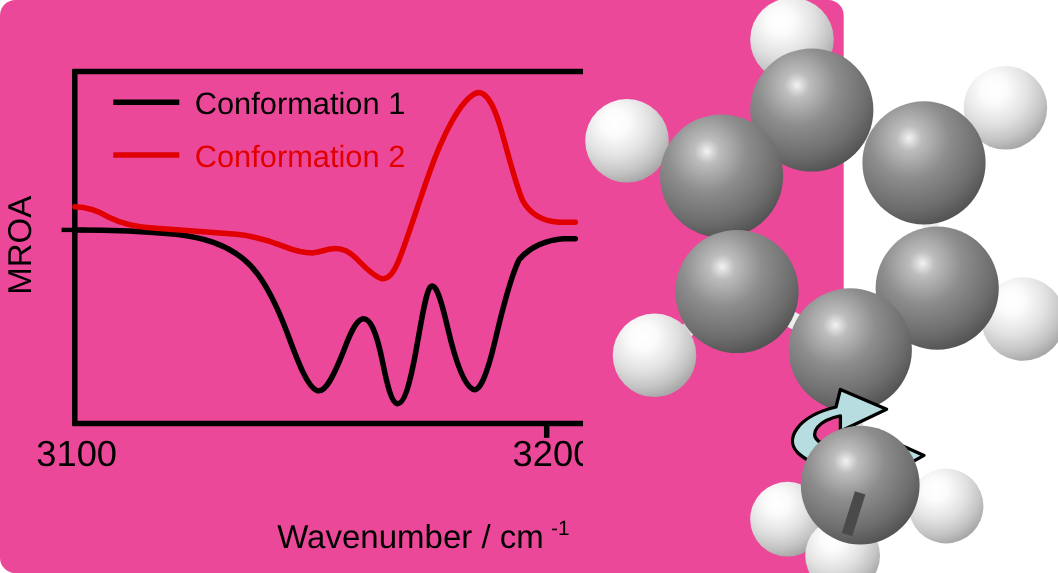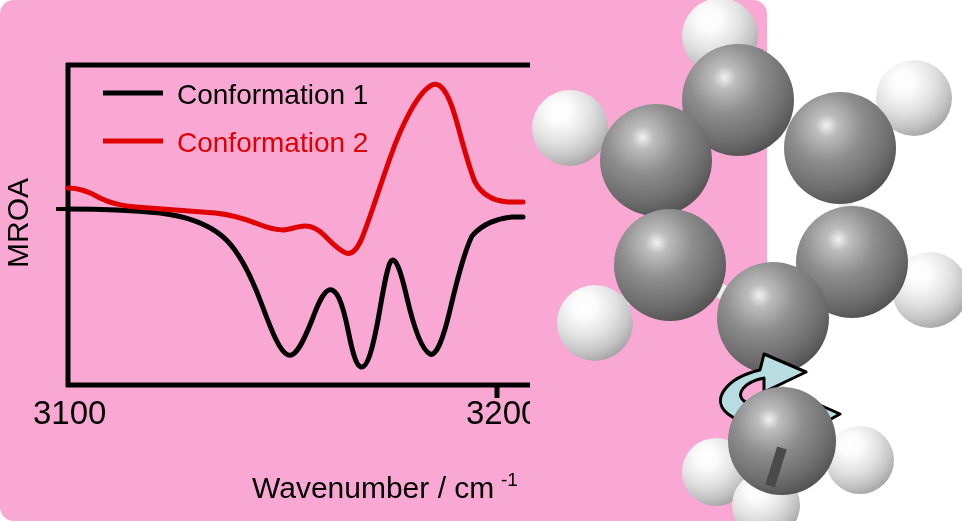--- a/index.html
+++ b/index.html
@@ -10,21 +10,21 @@
   body {
     width: 962px;
     height: 521px;
     font-family: "Liberation Sans", sans-serif;
     overflow: hidden;
   }
   #figure {
     position: relative;
     width: 767px;
     height: 521px;
-    background: #f9a8d4;
+    background: #ec4899;
     border-radius: 14px;
   }
   .panel {
     position: absolute;
     top: 0;
     height: 521px;
   }
   #chart-panel {
     left: 0;
     width: 530px;

